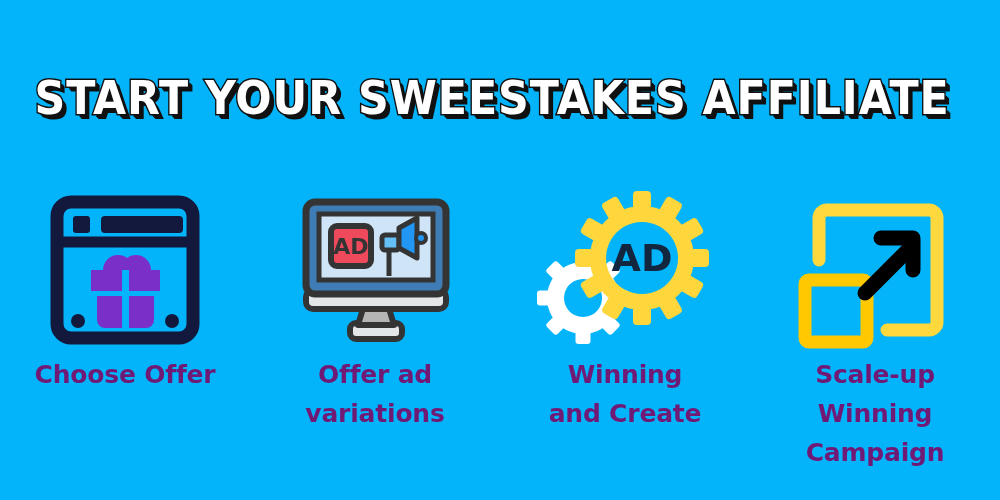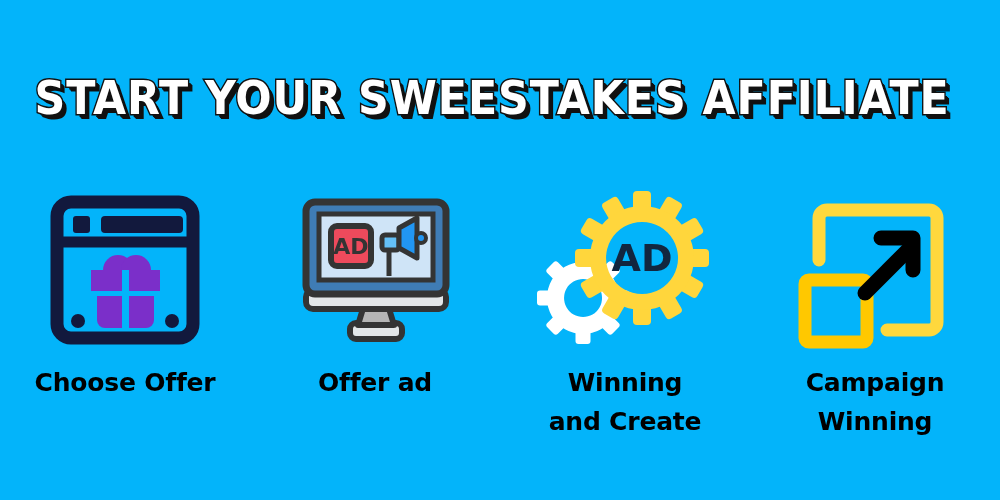--- a/index.html
+++ b/index.html
@@ -61,26 +61,26 @@
     align-items: center;
   }
   .icon-box {
     height: 170px;
     width: 190px;
     display: flex;
     align-items: center;
     justify-content: center;
   }
   .caption {
-    margin-top: 8px;
+    margin-top: 0;
     font-family: "DejaVu Sans", sans-serif;
     font-weight: 700;
     font-size: 25px;
     line-height: 39px;
-    color: #000000;
+    color: #701a75;
     text-align: center;
     letter-spacing: -0.2px;
   }
   .caption .ln { display: block; }
 </style>
 </head>
 <body>
 
 <div class="poster">
 
@@ -135,20 +135,21 @@
           <line x1="96" y1="55" x2="96" y2="86" stroke="#343434" stroke-width="5"></line>
 
           <rect x="89" y="45" width="17" height="15" rx="3" fill="#64c0f7" stroke="#343434" stroke-width="5"></rect>
 
           <path d="M106 38 l18 -10 v40 l-18 -10 z" fill="#2196f3" stroke="#343434" stroke-width="5" stroke-linejoin="round"></path>
           <circle cx="128" cy="48" r="5" fill="#2196f3" stroke="#343434" stroke-width="4"></circle>
         </svg>
       </div>
       <div class="caption">
         <span class="ln">Offer ad</span>
+        <span class="ln">variations</span>
       </div>
     </div>
 
     <div class="step">
       <div class="icon-box">
         <svg width="180" height="165" viewBox="0 0 180 165">
 
           <g transform="translate(48,110)" fill="#ffffff">
             <g>
               <rect x="-7.5" y="-46" width="15" height="18" rx="3"></rect>
@@ -195,19 +196,20 @@
 
           <path d="M26 70 V28 a8 8 0 0 1 8 -8 H136 a8 8 0 0 1 8 8 V132 a8 8 0 0 1 -8 8 H94" fill="none" stroke="#ffd83d" stroke-width="13" stroke-linecap="round" stroke-linejoin="round"></path>
 
           <rect x="12" y="90" width="62" height="62" rx="4" fill="none" stroke="#ffc800" stroke-width="13"></rect>
 
           <line x1="72" y1="103" x2="118" y2="57" stroke="#000000" stroke-width="15" stroke-linecap="round"></line>
           <path d="M88 48 H120 V80" fill="none" stroke="#000000" stroke-width="15" stroke-linecap="round" stroke-linejoin="round"></path>
         </svg>
       </div>
       <div class="caption">
+        <span class="ln">Scale-up</span>
+        <span class="ln">Winning</span>
         <span class="ln">Campaign</span>
-        <span class="ln">Winning</span>
       </div>
     </div>
 
   </div>
 </div>
 
 </body></html>

